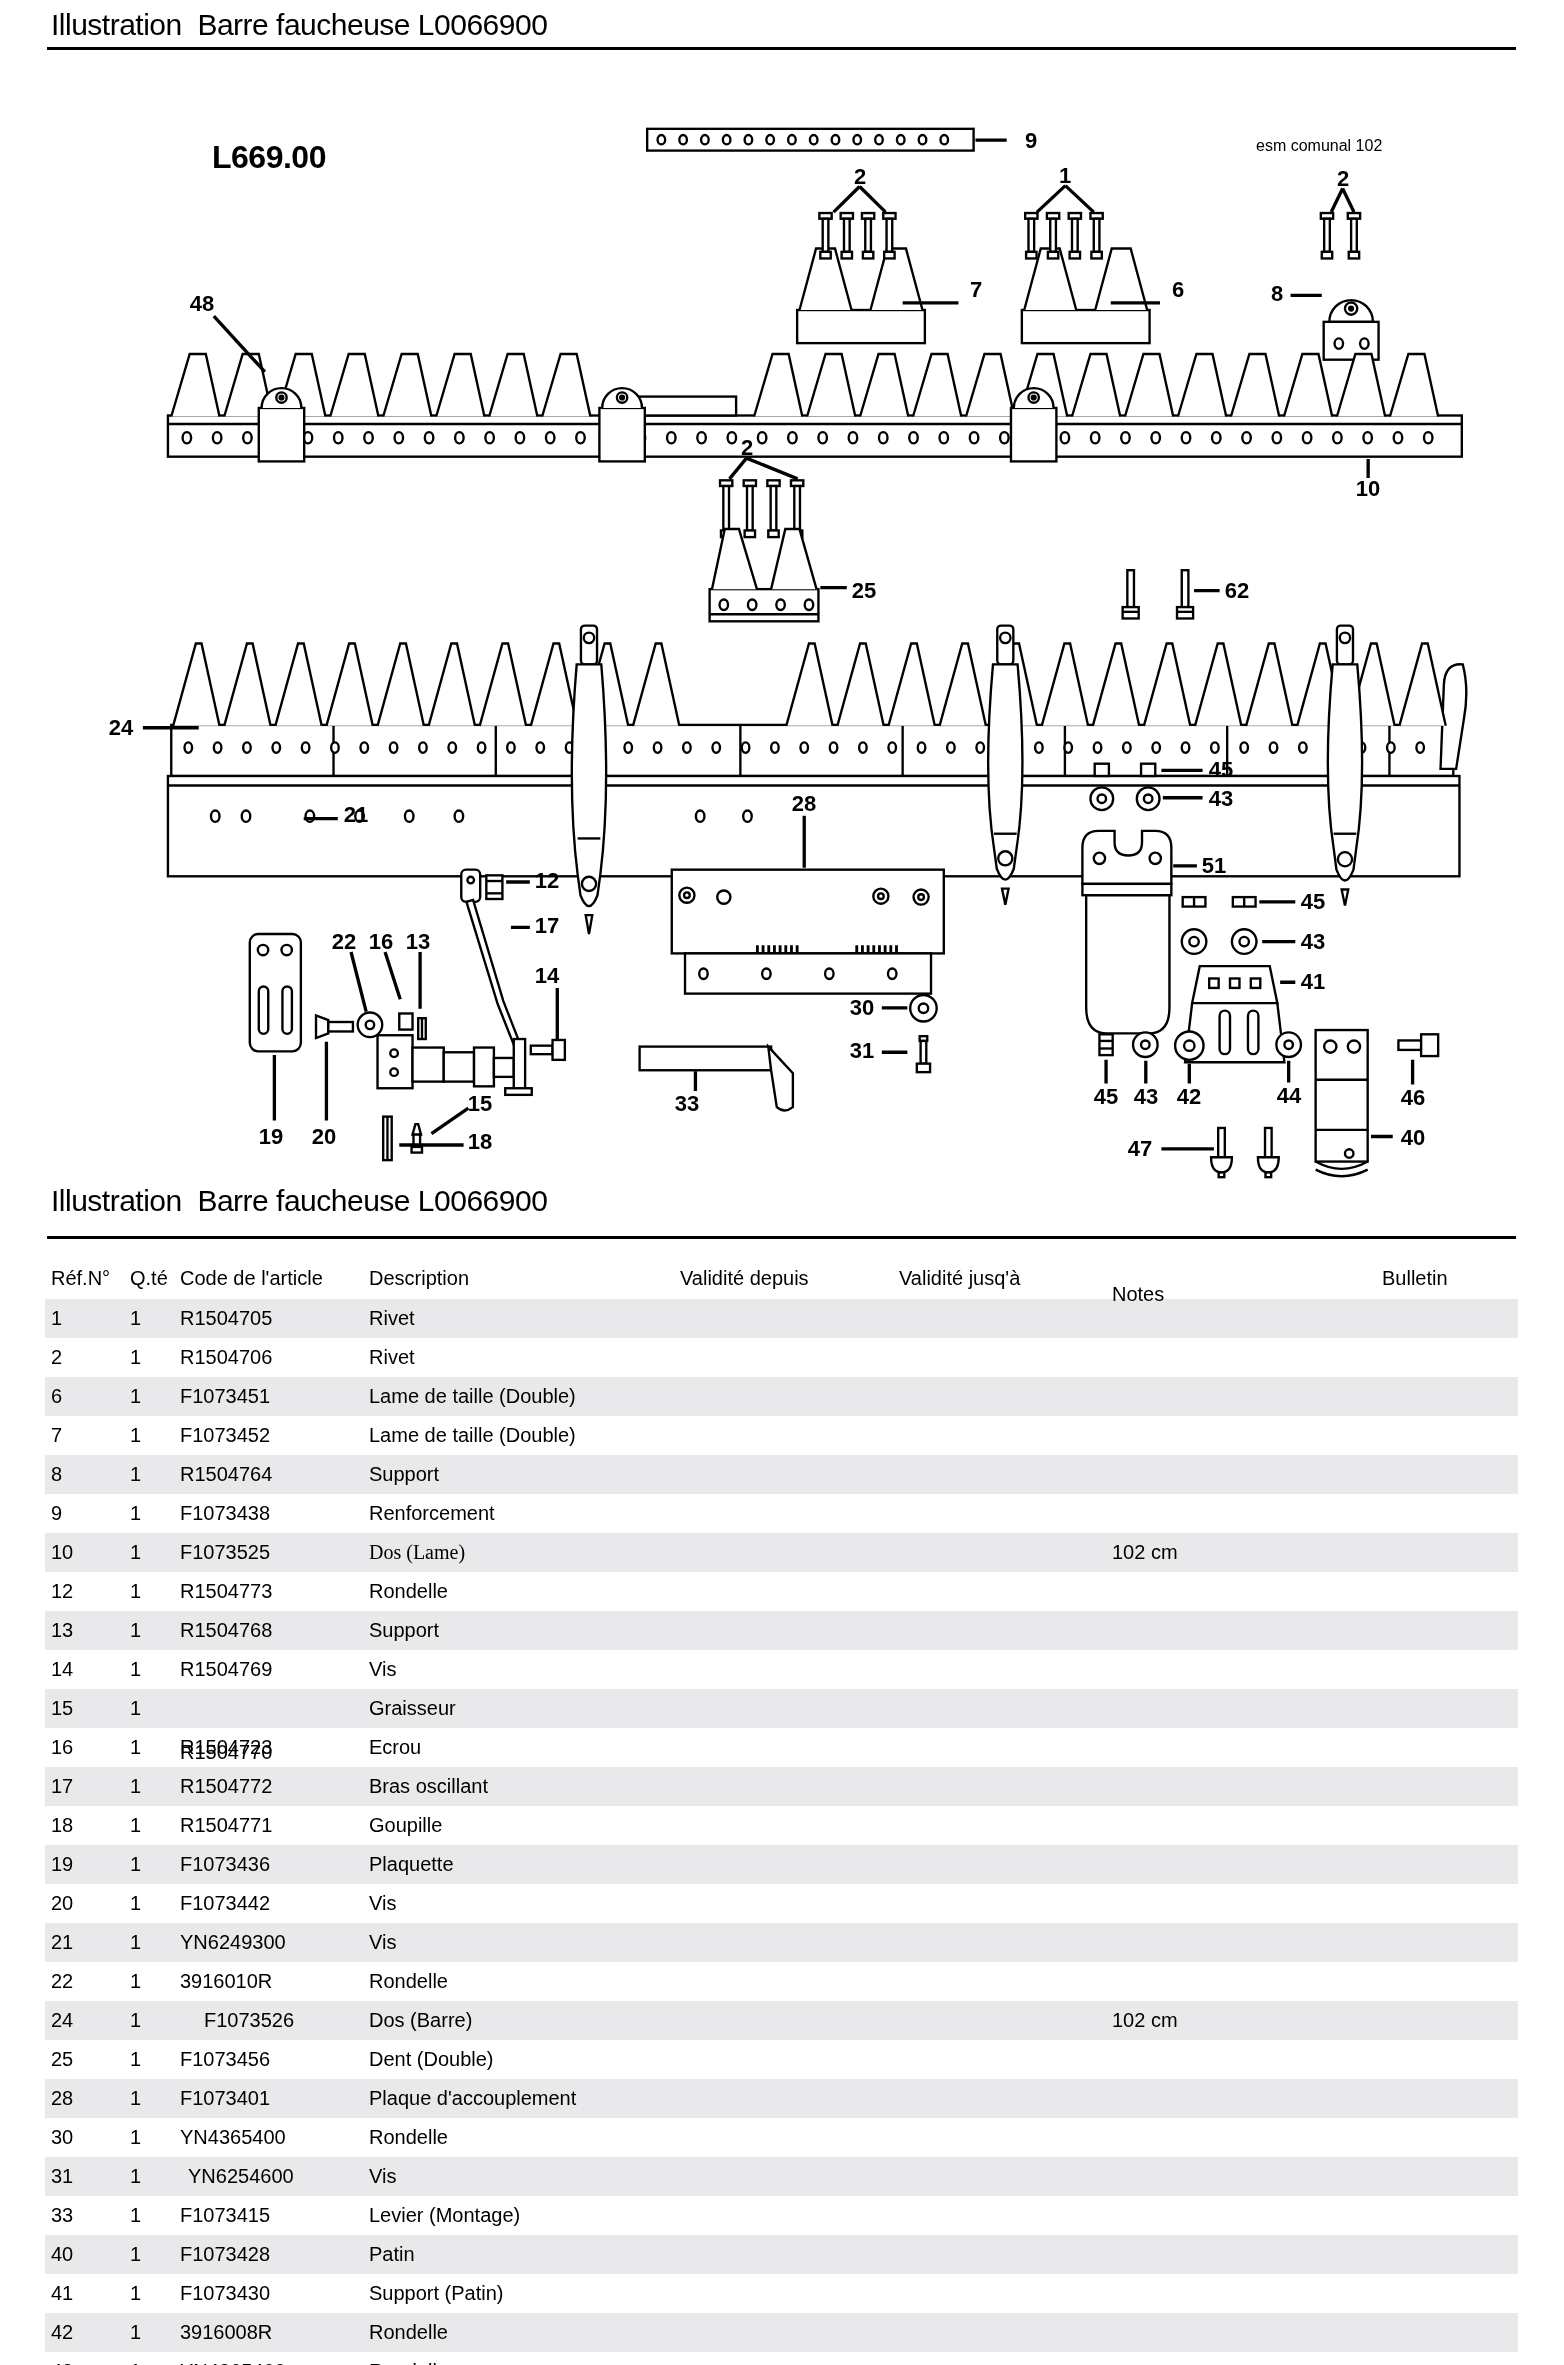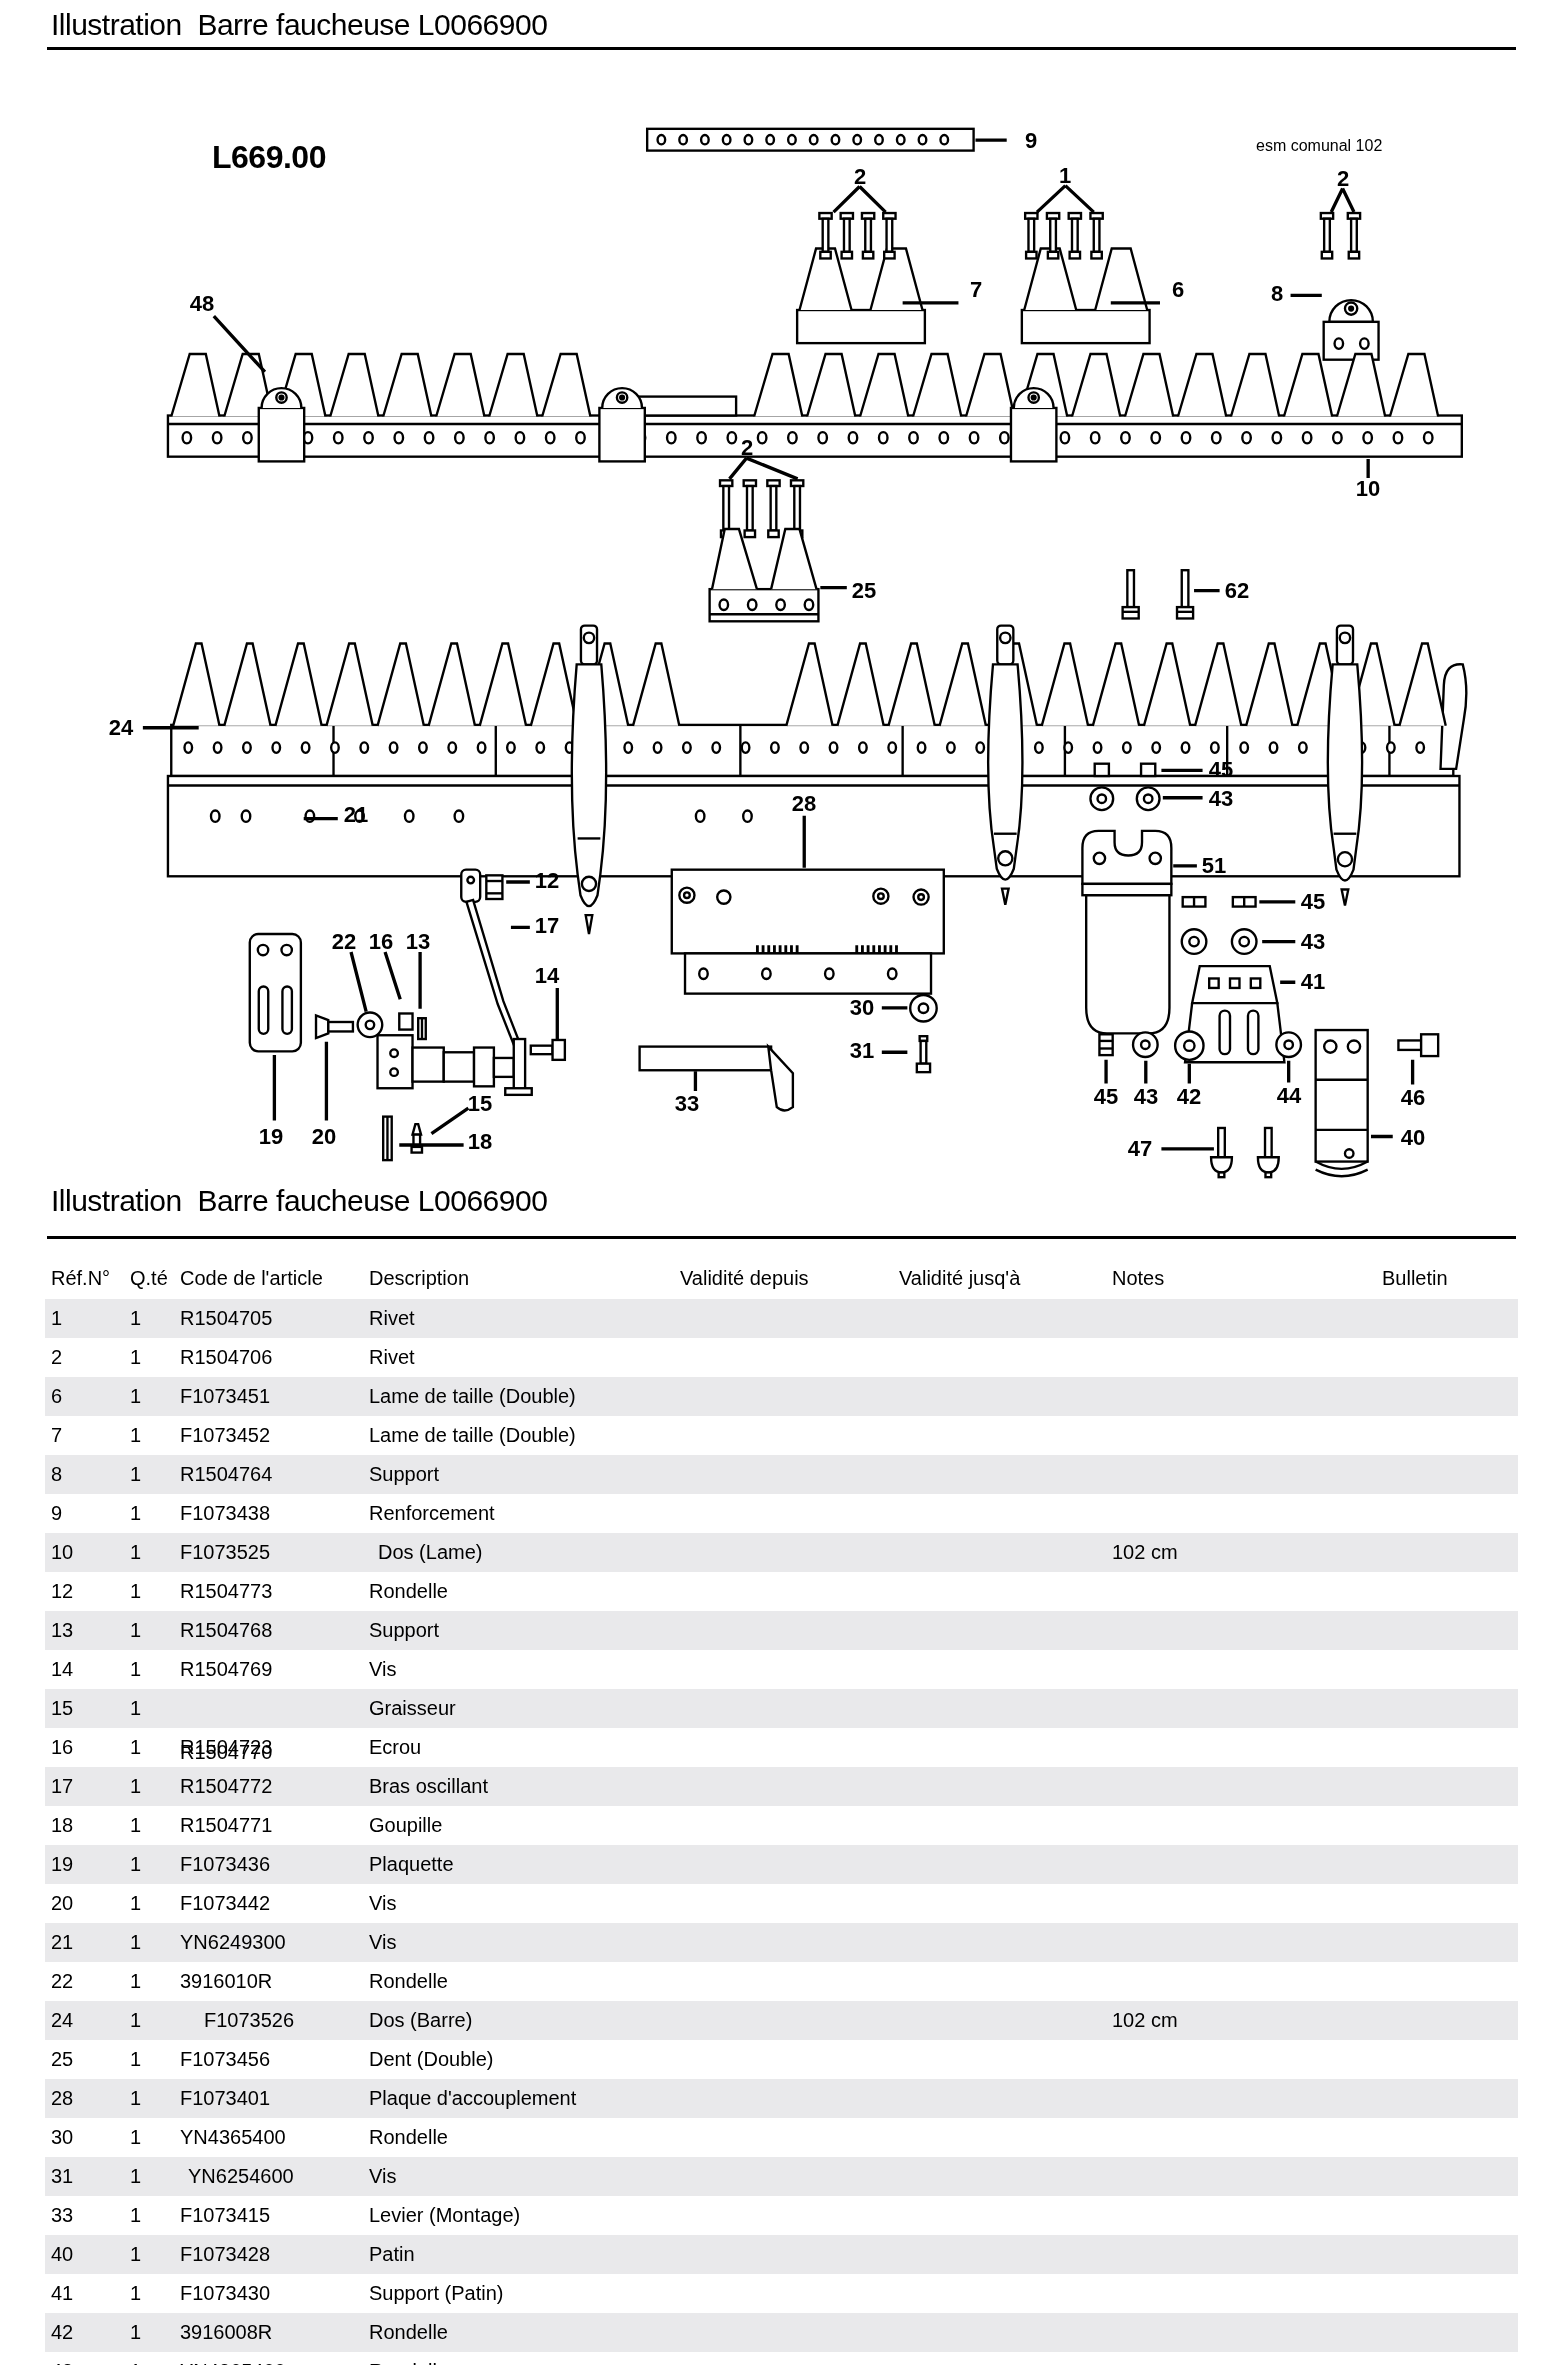--- a/index.html
+++ b/index.html
@@ -574,21 +574,21 @@
   <div id="title-table" class="doc-title">Illustration  Barre faucheuse L0066900</div>
   <div id="rule-table" class="rule"></div>
 
   <div class="table-header">
       <span class="cell hcell" style="left: 51px;">Réf.N°</span>
       <span class="cell hcell" style="left: 130px;">Q.té</span>
       <span class="cell hcell" style="left: 180px;">Code de l'article</span>
       <span class="cell hcell" style="left: 369px;">Description</span>
       <span class="cell hcell" style="left: 680px;">Validité depuis</span>
       <span class="cell hcell" style="left: 899px;">Validité jusq'à</span>
-      <span class="cell hcell" style="left: 1112px;">Notes</span>
+      <span class="cell hcell" style="left: 1112px; margin-top: 16px;">Notes</span>
       <span class="cell hcell" style="left: 1382px;">Bulletin</span>
     </div>
   <div class="table-body">
       <div class="trow alt">
         <span class="cell" style="left: 51px;">1</span>
         <span class="cell" style="left: 130px;">1</span>
         <span class="cell" style="left: 180px;">R1504705</span>
         <span class="cell" style="left: 369px;">Rivet</span>
         <span class="cell" style="left: 680px;"></span>
         <span class="cell" style="left: 899px;"></span>
@@ -642,21 +642,21 @@
         <span class="cell" style="left: 369px;">Renforcement</span>
         <span class="cell" style="left: 680px;"></span>
         <span class="cell" style="left: 899px;"></span>
         <span class="cell" style="left: 1112px;"></span>
         <span class="cell" style="left: 1382px;"></span>
       </div>
       <div class="trow alt">
         <span class="cell" style="left: 51px;">10</span>
         <span class="cell" style="left: 130px;">1</span>
         <span class="cell" style="left: 180px;">F1073525</span>
-        <span class="cell" style="left: 378px;">Dos (Lame)</span>
+        <span class="cell" style="left: 369px; font-family: Liberation Serif, serif;">Dos (Lame)</span>
         <span class="cell" style="left: 680px;"></span>
         <span class="cell" style="left: 899px;"></span>
         <span class="cell" style="left: 1112px;">102 cm</span>
         <span class="cell" style="left: 1382px;"></span>
       </div>
       <div class="trow">
         <span class="cell" style="left: 51px;">12</span>
         <span class="cell" style="left: 130px;">1</span>
         <span class="cell" style="left: 180px;">R1504773</span>
         <span class="cell" style="left: 369px;">Rondelle</span>

